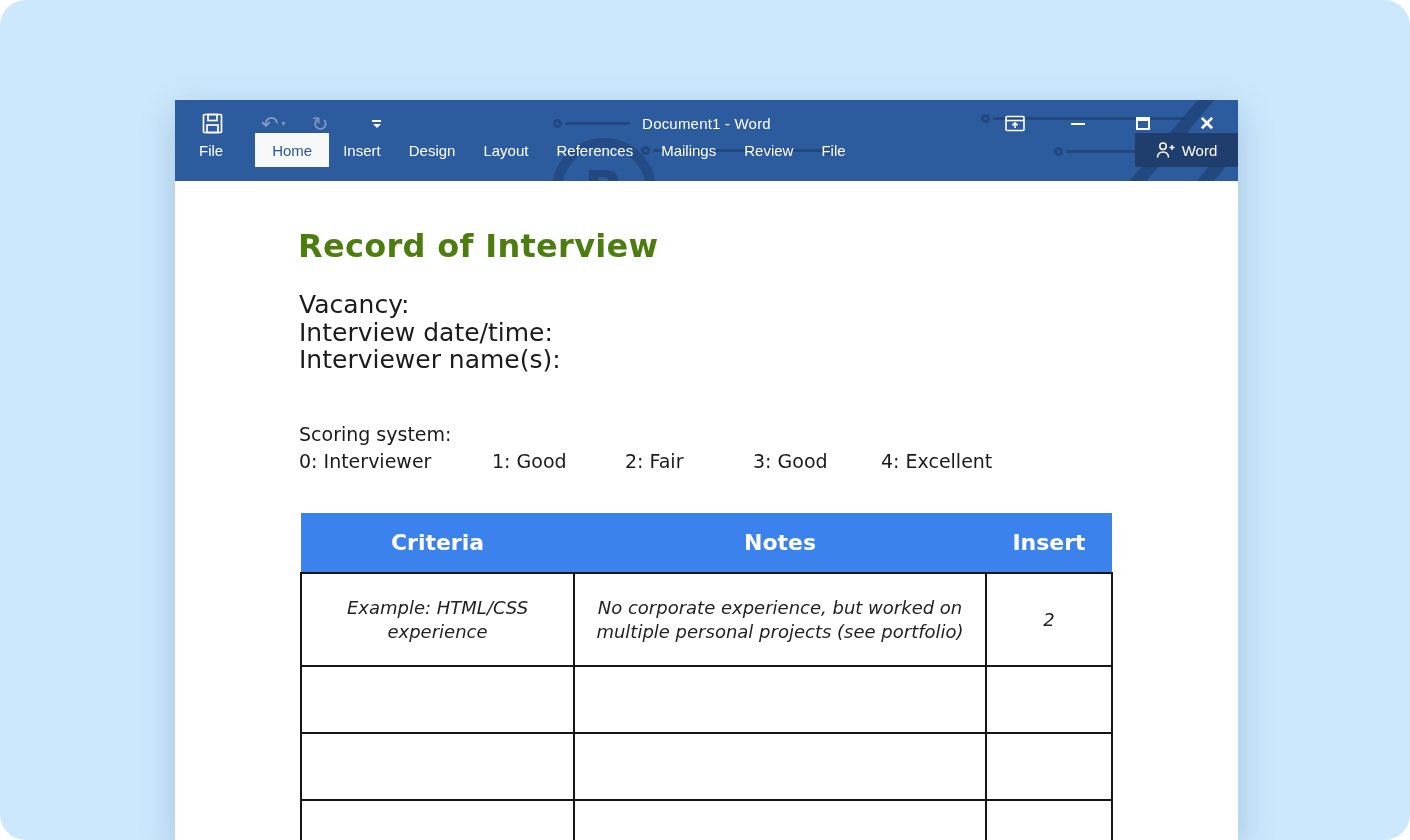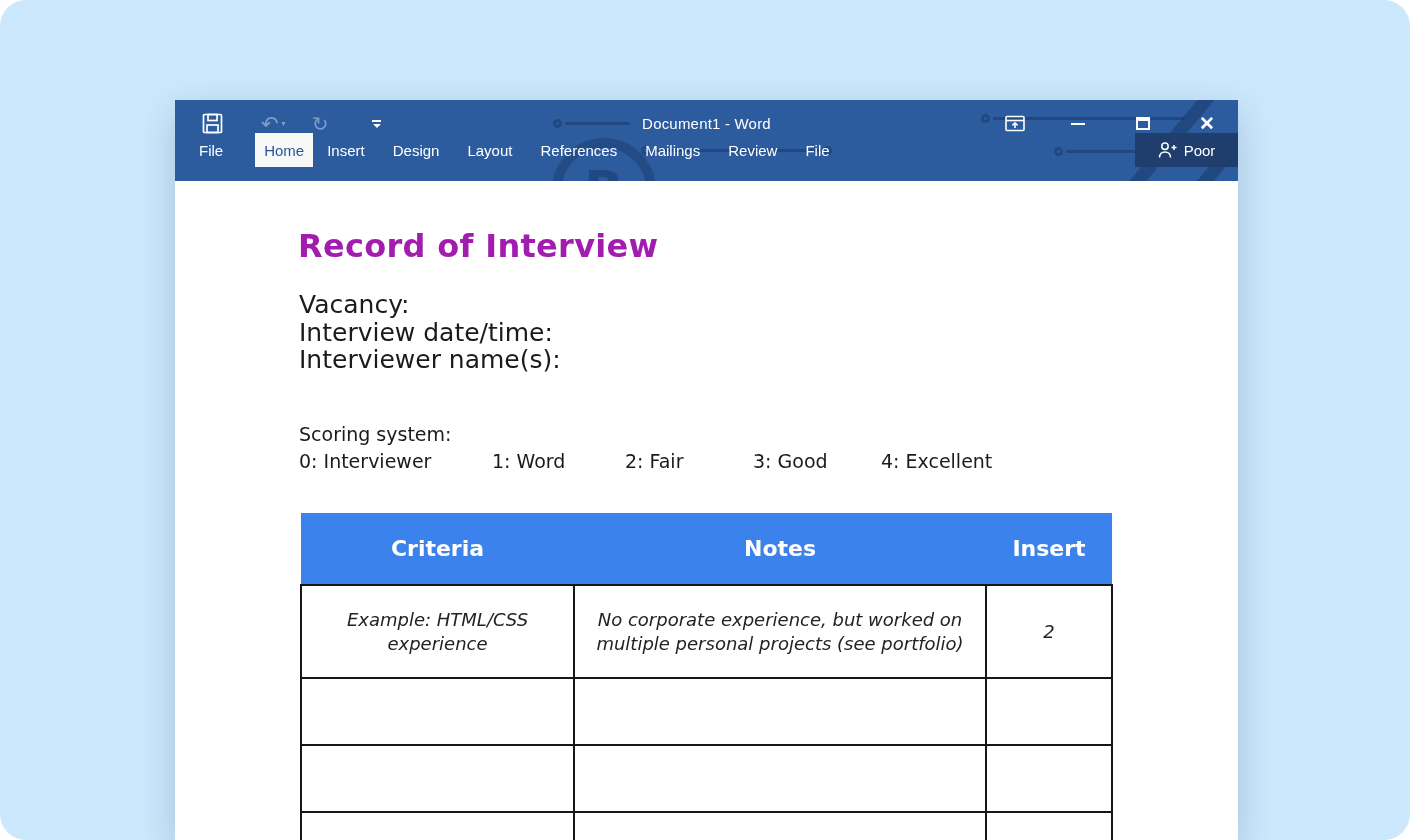--- a/index.html
+++ b/index.html
@@ -57,49 +57,49 @@
   .close-x{font-size:19px;font-weight:bold;}
   
   .tabrow{
     position:absolute;left:0;top:33px;width:100%;height:34px;
     display:flex;align-items:stretch;padding-left:10px;
   }
   .rtab{
     display:flex;align-items:center;padding:0 14px;color:#fff;font-size:15px;white-space:nowrap;
   }
   .rtab.active{
-    background:#f7f8f8;color:#2a5699;margin-left:18px;padding:0 9px;
+    background:#f7f8f8;color:#2a5699;margin-left:18px;padding:0 17px;
   }
   .share-btn{
     position:absolute;right:0;top:0;width:103px;height:34px;background:#1f3e6d;
     display:flex;align-items:center;justify-content:center;gap:7px;color:#fff;font-size:15px;
   }
   
   .doc-area{
     position:absolute;left:0;top:81px;width:100%;height:659px;background:#fff;overflow:hidden;
     font-family:"DejaVu Sans",sans-serif;color:#1b1b1b;
   }
   .doc-heading{
     position:absolute;left:123px;top:45px;margin:0;
-    font-size:32px;font-weight:bold;color:#a21caf;letter-spacing:.3px;line-height:1.25;
+    font-size:32px;font-weight:bold;color:#4d7c0f;letter-spacing:.3px;line-height:1.25;
   }
   .doc-fields{position:absolute;left:124px;top:110px;font-size:25px;line-height:27.5px;}
   .scoring-label{position:absolute;left:124px;top:242px;font-size:19px;}
   .scoring-row{position:absolute;left:124px;top:269px;display:flex;font-size:19px;}
   .score-level{white-space:nowrap;}
   .score-level:nth-child(1){min-width:193px;}
   .score-level:nth-child(2){min-width:133px;}
   .score-level:nth-child(3){min-width:128px;}
   .score-level:nth-child(4){min-width:128px;}
   .doc-table{
     position:absolute;left:125px;top:332px;width:811px;
     border-collapse:collapse;table-layout:fixed;
   }
   .doc-table thead th{
-    height:72px;background:#3b82ec;color:#fff;font-size:22px;font-weight:bold;
+    height:60px;background:#3b82ec;color:#fff;font-size:22px;font-weight:bold;
     text-align:center;vertical-align:middle;border:none;
   }
   .doc-table tbody td{
     border:2px solid #161616;text-align:center;vertical-align:middle;
     font-size:18px;font-style:italic;color:#222;line-height:1.3;
   }
   .doc-table td.c1{padding:0 27px;}
   .doc-table td.c2{padding:0 21px;}
   .row-example{height:93px;}
   .row-empty{height:67px;}
@@ -172,38 +172,38 @@
         <span class="rtab">References</span>
         <span class="rtab">Mailings</span>
         <span class="rtab">Review</span>
         <span class="rtab">File</span>
         <span class="share-btn">
           <svg width="19" height="18" viewBox="0 0 19 18" fill="none" stroke="#fff" stroke-width="1.5">
             <circle cx="7" cy="5.2" r="3.2"></circle>
             <path d="M1.5 16.5 c0-3.6 2.5-5.6 5.5-5.6 s5.5 2 5.5 5.6"></path>
             <path d="M13.5 6.5 h5 M16 4 v5"></path>
           </svg>
-          <span>Poor</span>
+          <span>Word</span>
         </span>
       </div>
     </div>
 
     <div class="doc-area">
       <h1 class="doc-heading">Record of Interview</h1>
 
       <div class="doc-fields">
         <div>Vacancy:</div>
         <div>Interview date/time:</div>
         <div>Interviewer name(s):</div>
       </div>
 
       <div class="scoring-label">Scoring system:</div>
       <div class="scoring-row">
         <span class="score-level">0: Interviewer</span>
-        <span class="score-level">1: Word</span>
+        <span class="score-level">1: Good</span>
         <span class="score-level">2: Fair</span>
         <span class="score-level">3: Good</span>
         <span class="score-level">4: Excellent</span>
       </div>
 
       <table class="doc-table">
         <colgroup>
             <col style="width:273px">
             <col style="width:412px">
             <col style="width:126px">

